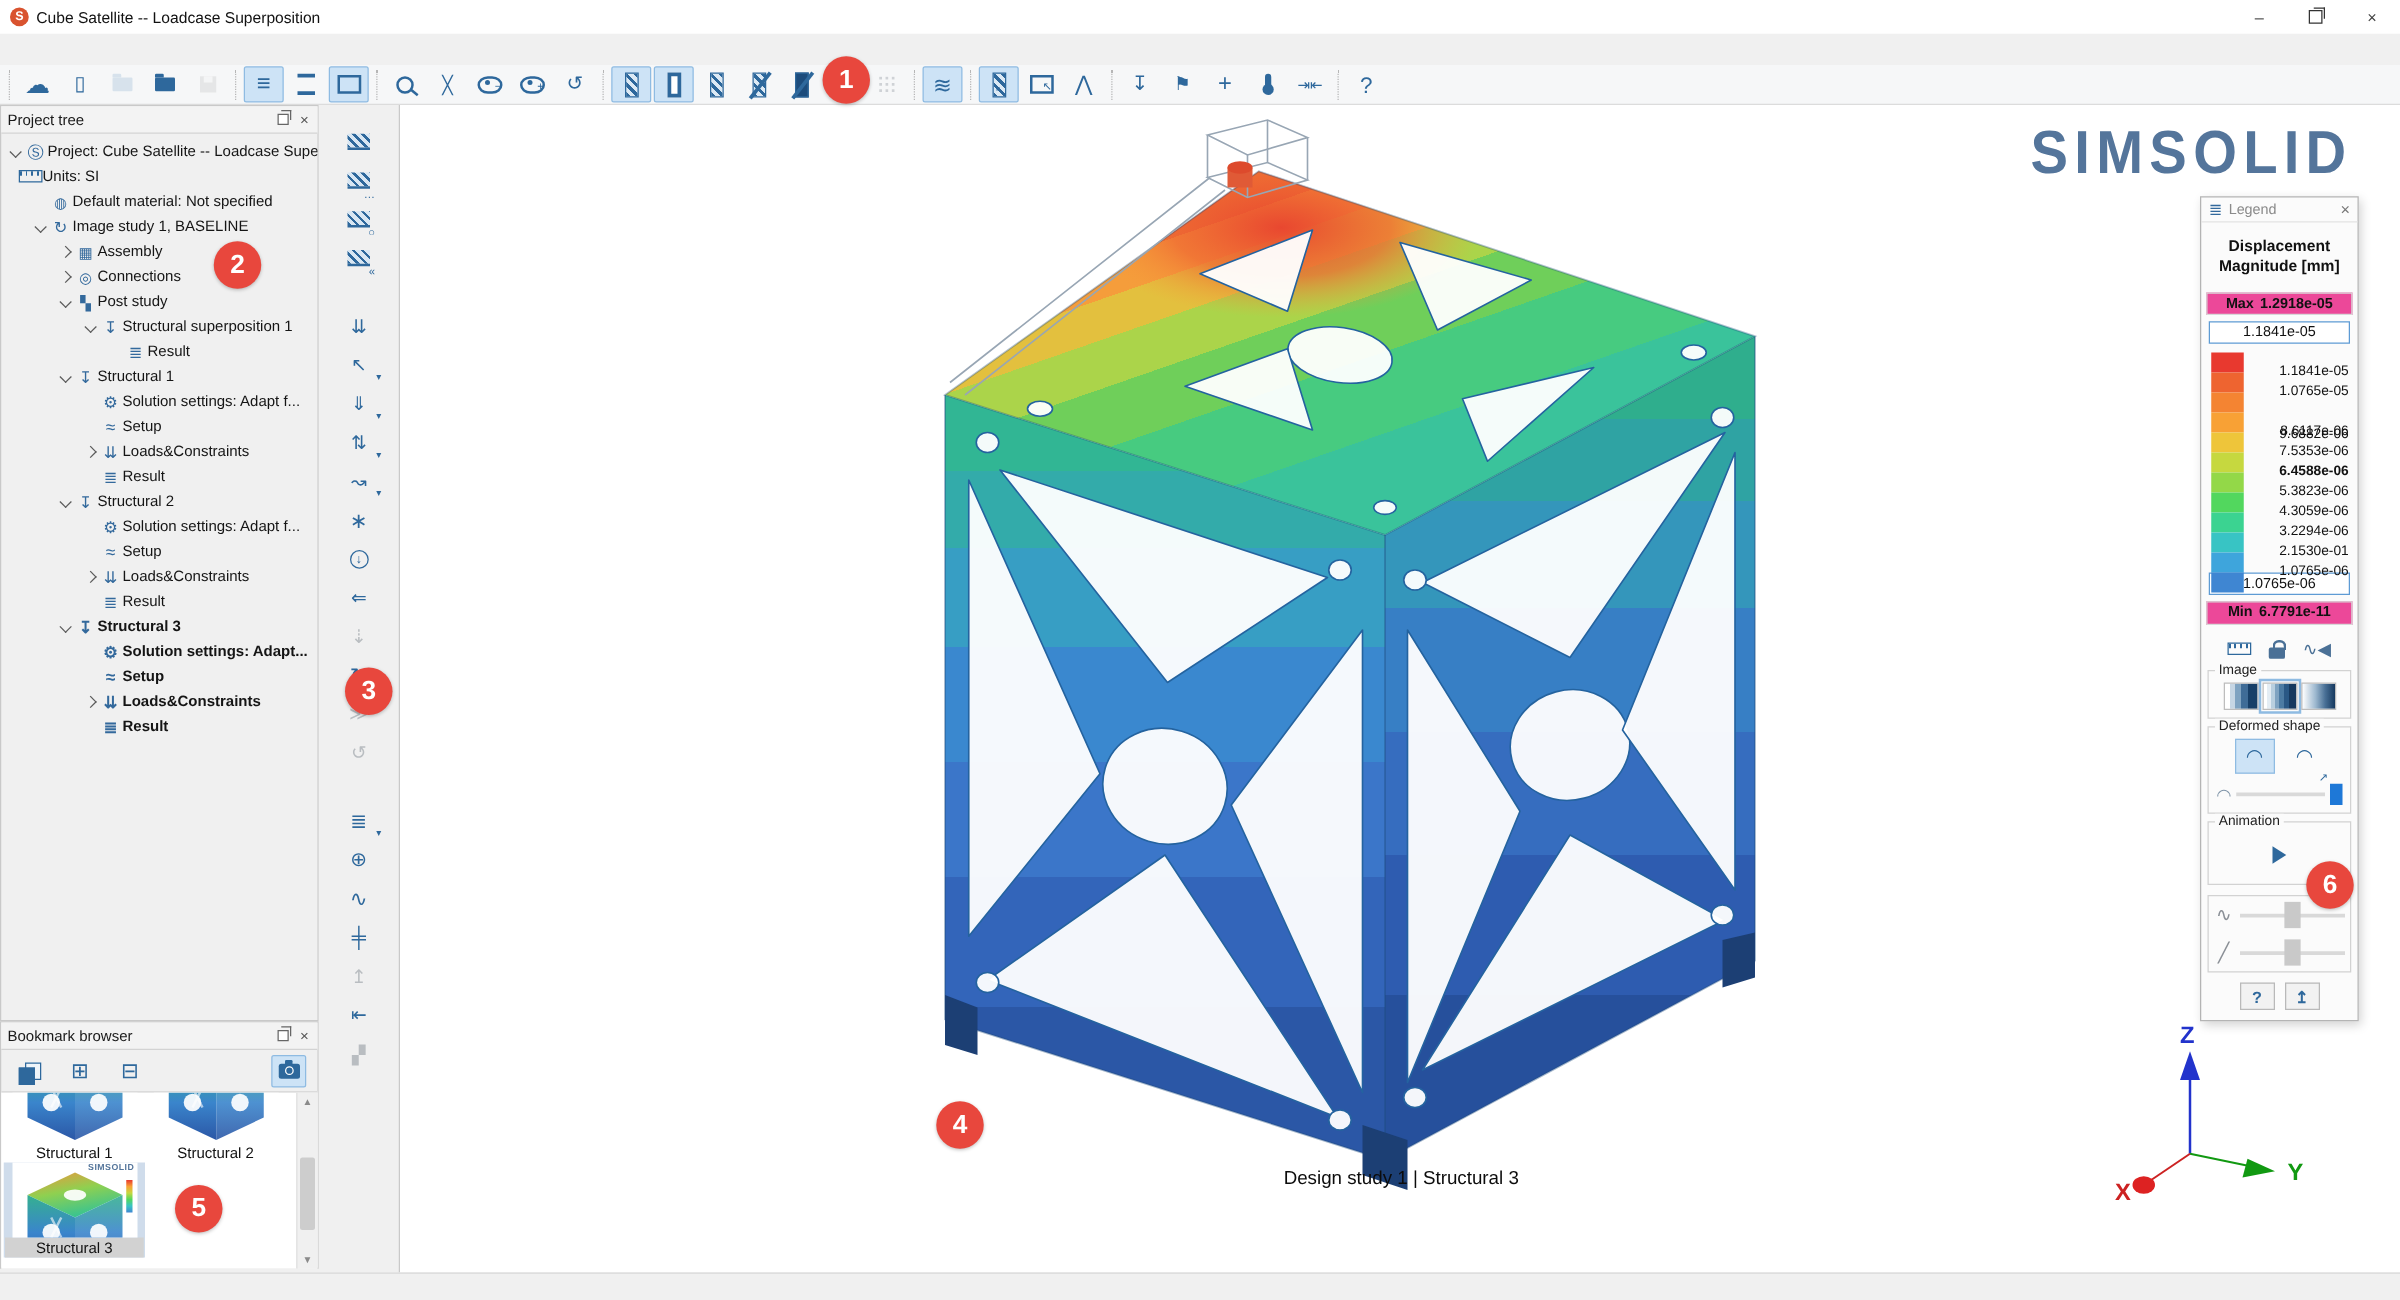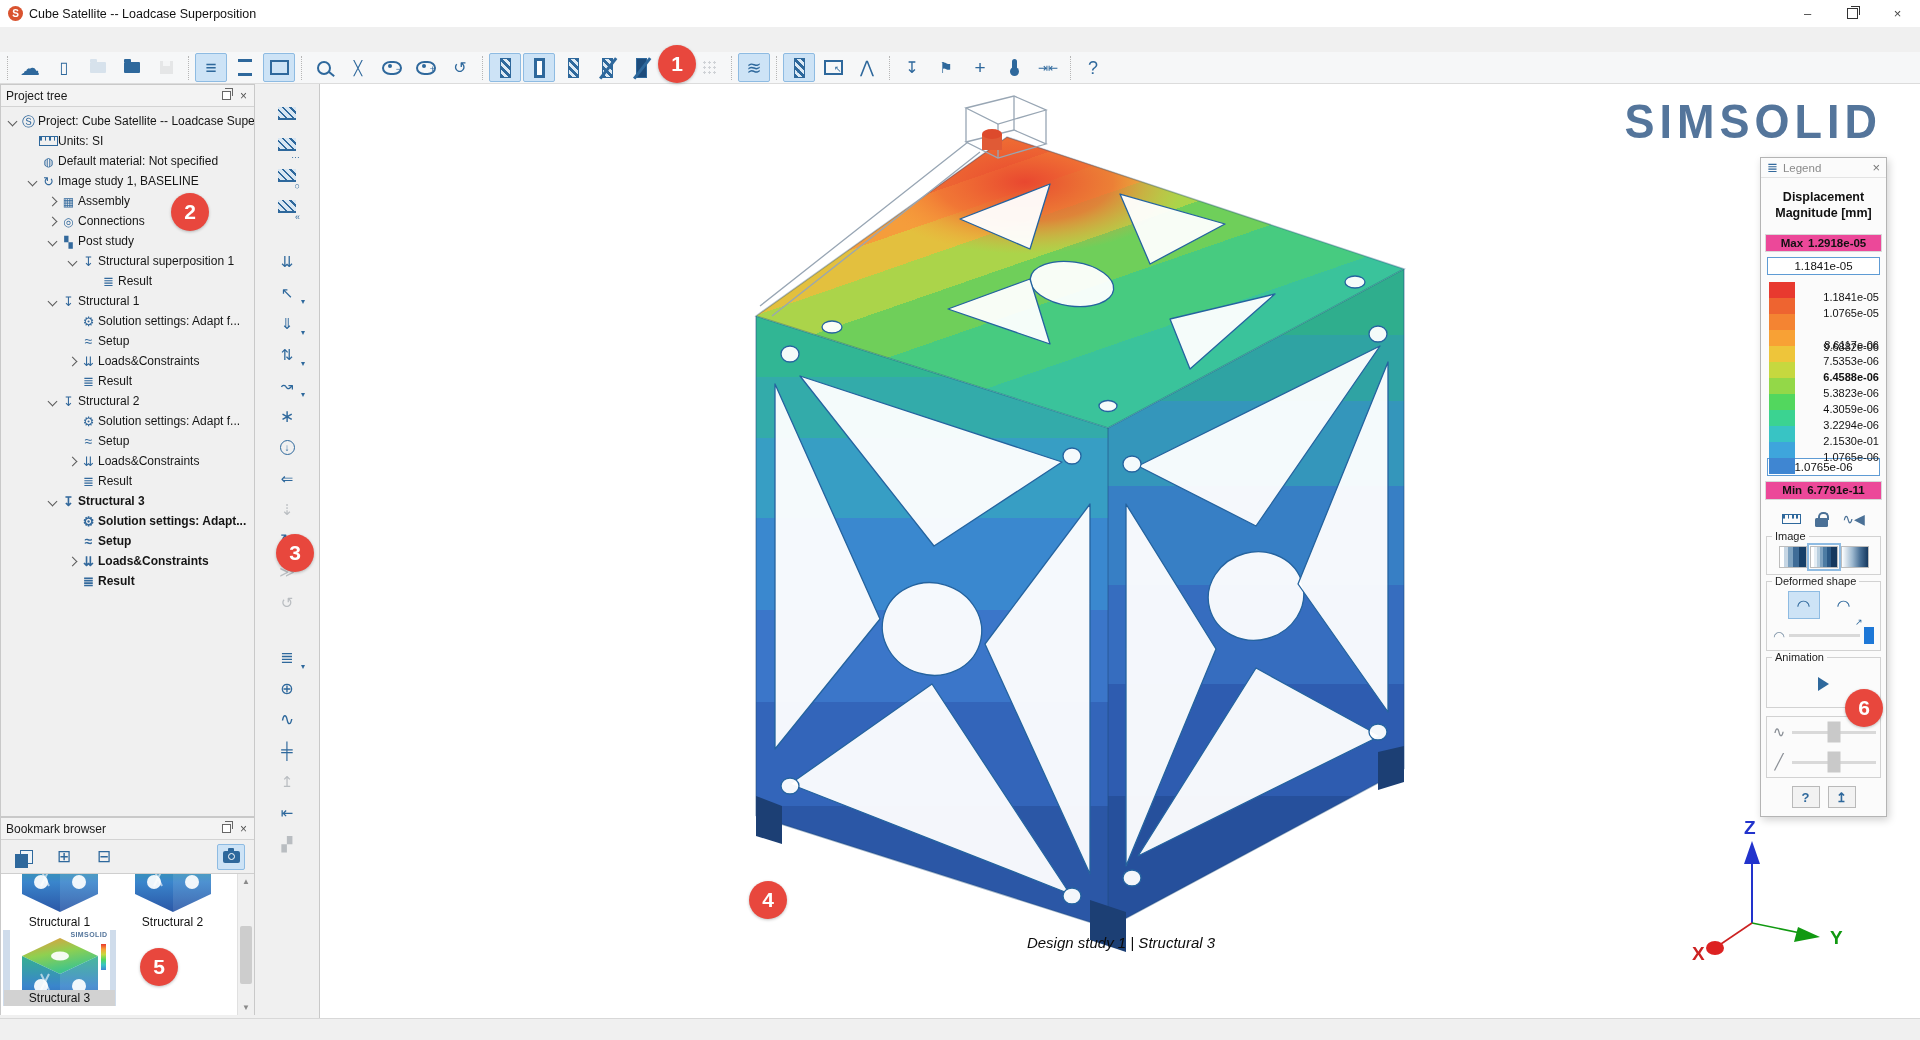--- a/index.html
+++ b/index.html
@@ -120,21 +120,21 @@
     color:#2e689c;font-size:15px;margin:2px 0;border-radius:2px;}
   .vbtn.disabled{opacity:.35;filter:grayscale(.8);}
   .vgap{height:24px;flex:0 0 24px;}
   .dd{position:absolute;right:-3px;bottom:0;font-size:8px;color:#2e689c;}
 
   
   .viewport{position:absolute;left:320px;top:84px;width:1600px;height:934px;background:#fff;overflow:hidden;}
   #scene{position:absolute;left:0;top:0;}
   .watermark{position:absolute;top:12px;right:38px;font-size:45px;font-weight:800;color:#54759b;
     letter-spacing:5px;transform:scaleY(1.08);}
-  .vcaption{position:absolute;left:2px;right:0;top:850px;text-align:center;font-size:15px;color:#0c0c0c;font-style:italic;}
+  .vcaption{position:absolute;left:2px;right:0;top:850px;text-align:center;font-size:15px;color:#0c0c0c;}
 
   .statusbar{position:absolute;left:0;top:1018px;width:1920px;height:22px;background:#f0f0f0;border-top:1px solid #d8d8d8;}
 
   
   .legend{position:absolute;left:1760px;top:157px;width:127px;height:660px;background:#fbfbfb;
     border:1px solid #b4b4b4;box-shadow:2px 3px 8px rgba(0,0,0,.18);box-sizing:border-box;z-index:40;
     display:flex;flex-direction:column;font-size:11.5px;}
   .lg-header{height:22px;display:flex;align-items:center;gap:5px;padding:0 6px;border-bottom:1px solid #e3e3e3;color:#8a8a8a;}
   .lg-header .x{margin-left:auto;color:#777;font-size:13px;}
   .lg-title-ic{color:#33699c;font-size:13px;}
@@ -375,21 +375,21 @@
     <div id="tree">
         <div class="trow" style="padding-left: 4px;">
           <span class="exp">
             <span class="chev open"></span>
           </span>
           <span class="ticon"><span style="position: relative; display: inline-flex; align-items: center; justify-content: center;">
               <span class="glyph" style="font-size: 13px;">Ⓢ</span>
             </span></span>
           <span>Project: Cube Satellite -- Loadcase Superposition</span>
         </div>
-        <div class="trow" style="padding-left: 24px;">
+        <div class="trow" style="">
           <span class="exp"></span>
           <span class="ticon"><span style="position: relative; display: inline-flex; align-items: center; justify-content: center;">
               <span class="ic-ruler"></span>
             </span></span>
           <span>Units: SI</span>
         </div>
         <div class="trow" style="padding-left: 24px;">
           <span class="exp"></span>
           <span class="ticon"><span style="position: relative; display: inline-flex; align-items: center; justify-content: center;">
               <span class="glyph" style="font-size: 12px;">◍</span>

